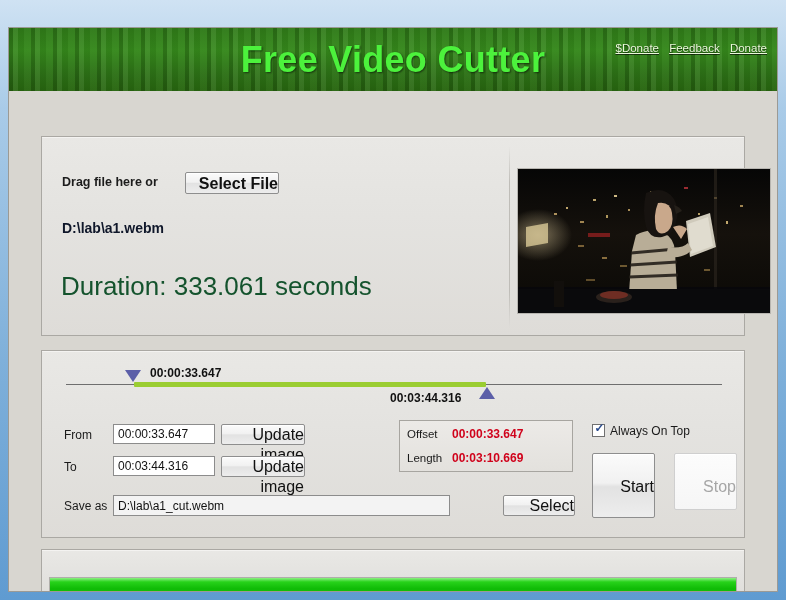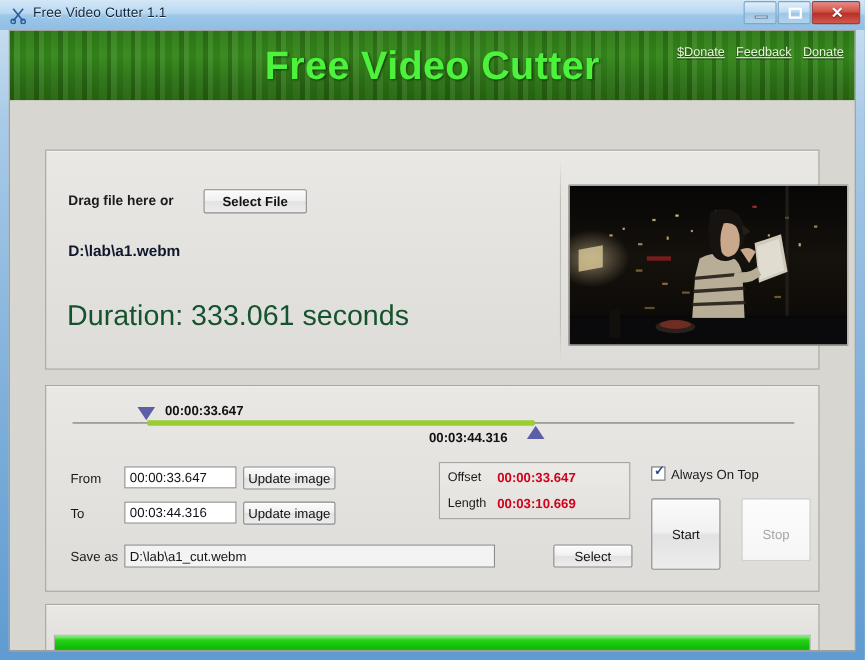--- a/index.html
+++ b/index.html
@@ -92,21 +92,21 @@
     position:absolute;left:500px;top:118px;width:1px;height:182px;
     background:linear-gradient(to bottom,rgba(0,0,0,0),#bfbdb8 20%,#bfbdb8 80%,rgba(0,0,0,0));
   }
 
   
   #drag-label{position:absolute;left:53px;top:147px;font-size:12.5px;font-weight:bold;color:#1c1c1c;}
   .btn{
     position:absolute;box-sizing:border-box;
     background:linear-gradient(to bottom,#fbfbfb 0%,#f1f1f1 46%,#e2e2e2 52%,#ededed 100%);
     border:1px solid #8e8e8e;border-radius:2px;
-    font-size:12px;color:#111;text-align:center;cursor:pointer;
+    font-size:16px;color:#111;text-align:right;cursor:pointer;
     box-shadow:inset 0 1px 0 #fff;
   }
   #select-file-btn{left:176px;top:144px;width:94px;height:22px;line-height:21px;font-weight:bold;}
   #file-path{position:absolute;left:53px;top:192px;font-size:14px;font-weight:bold;color:#0f172a;}
   #duration-text{position:absolute;left:52px;top:243px;font-size:26px;color:#14532d;}
 
   
   #thumb{
     position:absolute;left:508px;top:140px;width:252px;height:144px;
     border:1px solid #b7b5b0;
@@ -182,43 +182,20 @@
   #prog-fill{
     position:absolute;left:0;top:0;height:18px;width:100%;
     background:linear-gradient(to bottom,#8df084 0%,#27d21a 22%,#0fbb06 60%,#12c40a 100%);
   }
 </style>
 </head>
 <body>
 
 <div id="window">
 
-  <div id="titlebar">
-    <span id="title-icon">
-      <svg width="17" height="17" viewBox="0 0 17 17">
-        <g stroke="#2a5d9e" stroke-width="1.5" fill="none">
-          <line x1="4" y1="3" x2="13" y2="14"></line>
-          <line x1="13" y1="3" x2="4" y2="14"></line>
-        </g>
-        <circle cx="4" cy="14.5" r="2" fill="none" stroke="#2a5d9e" stroke-width="1.3"></circle>
-        <circle cx="13" cy="14.5" r="2" fill="none" stroke="#2a5d9e" stroke-width="1.3"></circle>
-      </svg>
-    </span>
-    <span id="title-text">Free Video Cutter 1.1</span>
-
-    <div class="winbtn" id="btn-min">
-      <span class="glyph-min"></span>
-    </div>
-    <div class="winbtn" id="btn-max">
-      <span class="glyph-max"></span>
-    </div>
-    <div class="winbtn" id="btn-close">
-      <span class="glyph-close">✕</span>
-    </div>
-  </div>
 
   <div id="client">
 
     <div id="banner">
       <div id="banner-title">Free Video Cutter</div>
       <div id="banner-links">
         <a>$Donate</a>
         <a>Feedback</a>
         <a>Donate</a>
       </div>

